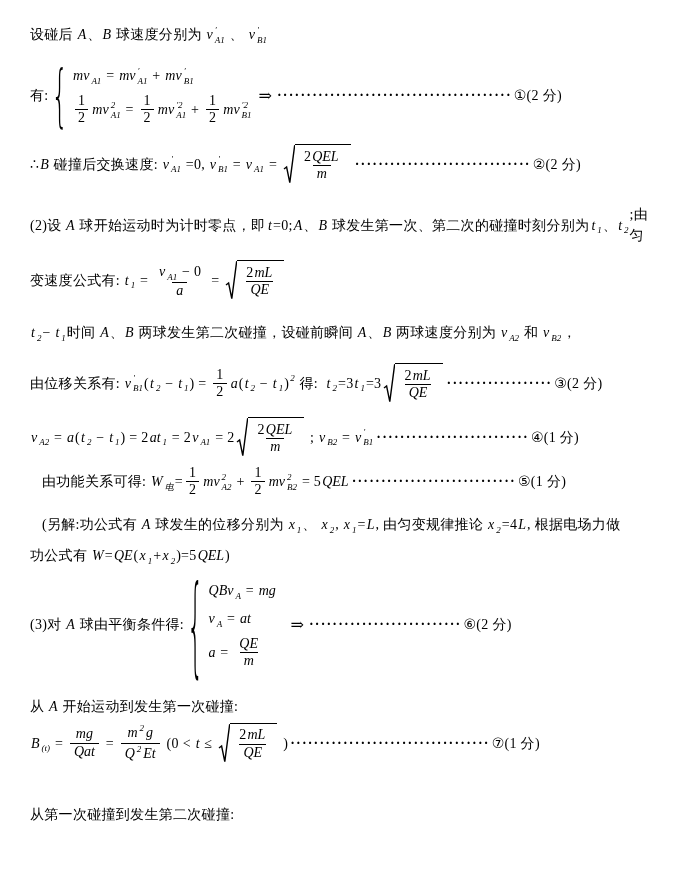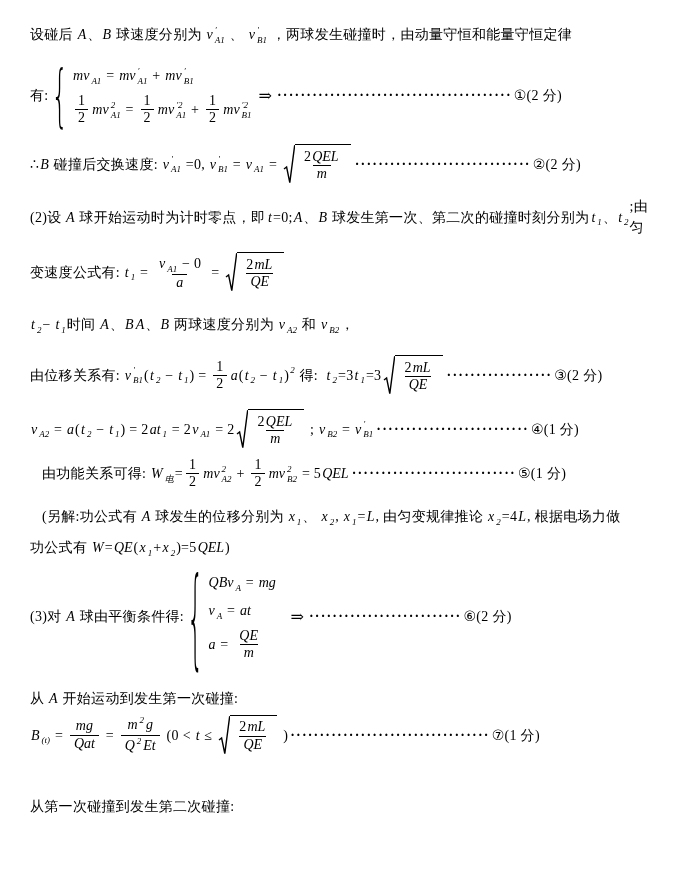--- a/index.html
+++ b/index.html
@@ -25,21 +25,21 @@
   .brace{font-family:"DejaVu Sans",sans-serif;line-height:1;margin-right:4px;font-weight:300;}
   .brace-2{font-size:26px;transform:scaleY(2.6);}
   .brace-3{font-size:26px;transform:scaleY(4.2);}
   .caserows{display:inline-flex;flex-direction:column;gap:7px;}
   .caserow{display:flex;align-items:center;}
   .dots{letter-spacing:1.2px;margin:0 2px;white-space:nowrap;overflow:hidden;font-weight:bold;}
   .arrow{font-size:16px;margin:0 3px;}
   .l1{margin-top:0;align-items:center;}
   .l2{margin-top:20px;}
   .l3{margin-top:18px;}
-  .l4{margin-top:12px;}
+  .l4{margin-top:20px;}
   .l5{margin-top:14px;}
   .l6{margin-top:22px;}
   .l7{margin-top:20px;}
   .l8{margin-top:14px;}
   .l9{margin-top:8px;padding-left:12px;}
   .l10{margin-top:16px;padding-left:12px;}
   .l11{margin-top:10px;}
   .l12{margin-top:14px;}
   .l13{margin-top:26px;}
   .l14{margin-top:6px;}
@@ -63,21 +63,20 @@
         </span>
       </span>
       <span class="mt"> 、 </span>
       <span class="ss">
         <span class="mi">v</span>
         <span class="sscol">
           <span class="ssup">′</span>
           <span class="ssub">B1</span>
         </span>
       </span>
-      <span class="mt"> ，两球发生碰撞时，由动量守恒和能量守恒定律</span>
     </div>
   <div class="line l2">
       <span class="mt">有:</span>
       <span class="cases">
         <span class="brace brace-2">{</span>
         <span class="caserows">
           <span class="caserow">
             <span class="ss">
               <span class="mi">mv</span>
               <span class="sscol">
@@ -287,20 +286,21 @@
         <span class="mi">t</span>
         <span class="sscol">
           <span class="ssup">&nbsp;</span>
           <span class="ssub">1</span>
         </span>
       </span>
       <span class="mt">时间 </span>
       <span class="mi">A</span>
       <span class="mt">、</span>
       <span class="mi">B</span>
+      <span class="mt"> 两球发生第二次碰撞，设碰前瞬间 </span>
       <span class="mi">A</span>
       <span class="mt">、</span>
       <span class="mi">B</span>
       <span class="mt"> 两球速度分别为 </span>
       <span class="ss">
         <span class="mi">v</span>
         <span class="sscol">
           <span class="ssup">&nbsp;</span>
           <span class="ssub">A2</span>
         </span>

